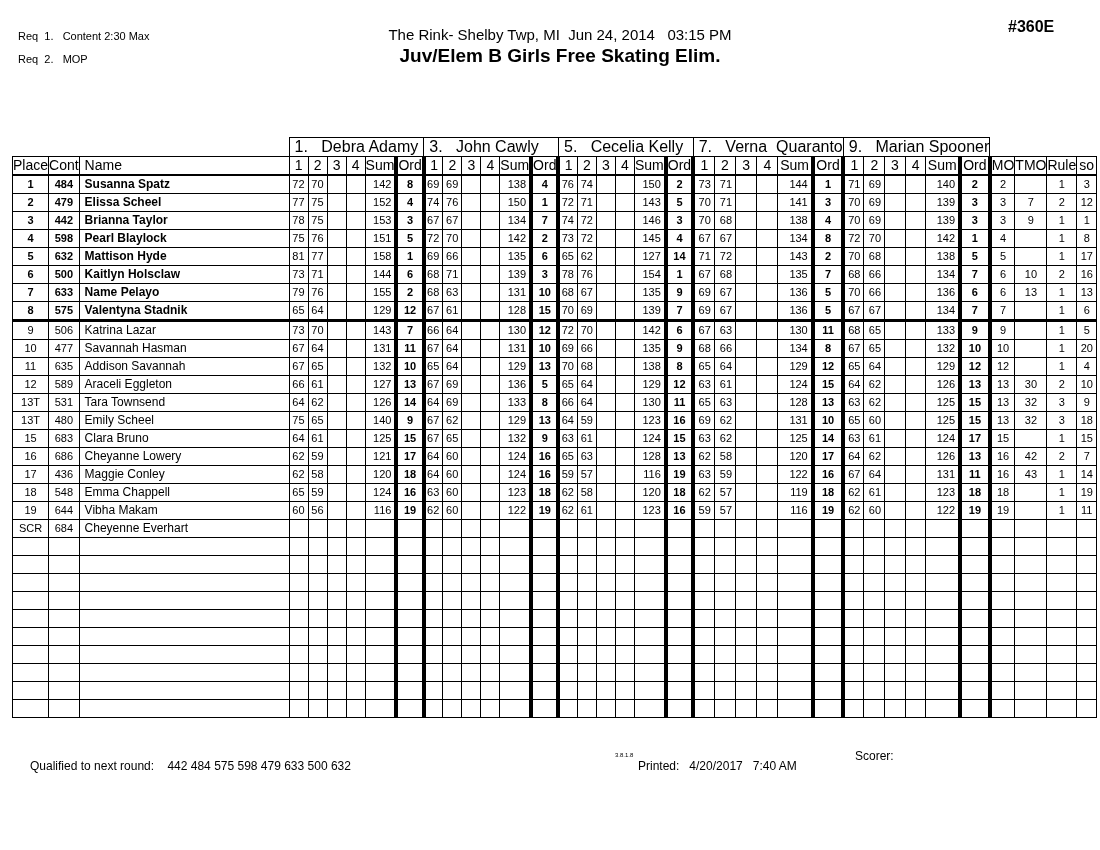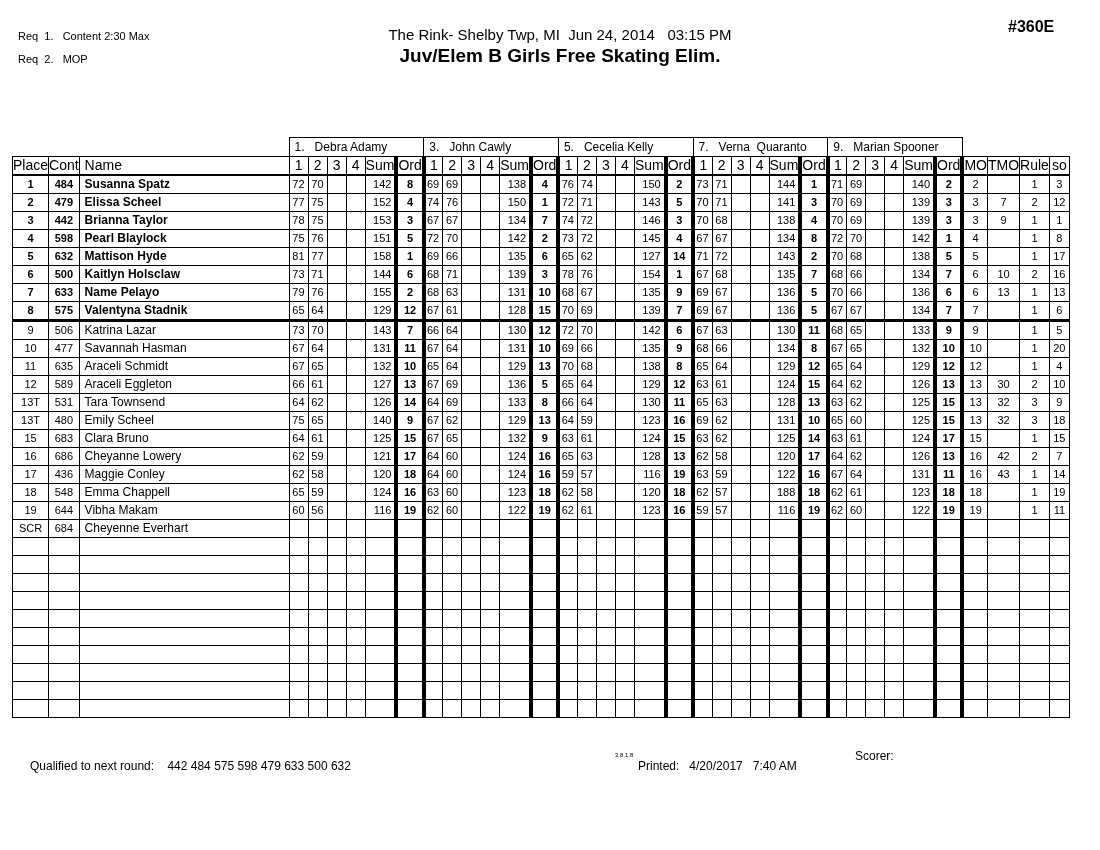--- a/index.html
+++ b/index.html
@@ -18,21 +18,21 @@
   .event-code{position:absolute;left:1008px;top:18px;font-size:16px;font-weight:bold;}
   
   .tbl-wrap{position:absolute;left:12px;top:137px;}
   table{border-collapse:collapse;table-layout:fixed;}
   td,th{
     border:1px solid #000;height:17px;line-height:17px;padding:0;
     font-size:11px;font-weight:normal;overflow:hidden;white-space:nowrap;
   }
   tr.judge-row td,tr.judge-row th{height:18px;line-height:18px;}
   .blank{border:none;background:transparent;}
-  th.jname{text-align:left;padding-left:5px;font-size:12px;white-space:pre;}
+  th.jname{text-align:left;padding-left:5px;font-size:16px;white-space:pre;}
   tr.colhead-row th{border-bottom:2px solid #000;font-size:14px;}
   th.name-h{text-align:left;padding-left:5px;}
   td.place{text-align:center;}
   td.cont{text-align:center;}
   td.name{text-align:left;padding-left:5px;font-size:12px;}
   td.score,td.sum{text-align:right;padding-right:3px;}
   .ordcol{border-left:4px solid #000;border-right:4px solid #000;}
   td.ord{text-align:center;font-weight:bold;}
   td.res{text-align:center;}
   tr.qual td.place,tr.qual td.cont,tr.qual td.name{font-weight:bold;}
@@ -536,21 +536,21 @@
           <td class="sum">132</td>
           <td class="ord ordcol">10</td>
           <td class="res">10</td>
           <td class="res"></td>
           <td class="res">1</td>
           <td class="res">20</td>
         </tr>
         <tr class="">
           <td class="place">11</td>
           <td class="cont">635</td>
-          <td class="name">Araceli Schmidt</td>
+          <td class="name">Addison Savannah</td>
           <td class="score">67</td>
           <td class="score">65</td>
           <td class="score"></td>
           <td class="score"></td>
           <td class="sum">132</td>
           <td class="ord ordcol">10</td>
           <td class="score">65</td>
           <td class="score">64</td>
           <td class="score"></td>
           <td class="score"></td>
@@ -832,21 +832,21 @@
           <td class="score">62</td>
           <td class="score">58</td>
           <td class="score"></td>
           <td class="score"></td>
           <td class="sum">120</td>
           <td class="ord ordcol">18</td>
           <td class="score">62</td>
           <td class="score">57</td>
           <td class="score"></td>
           <td class="score"></td>
-          <td class="sum">188</td>
+          <td class="sum">119</td>
           <td class="ord ordcol">18</td>
           <td class="score">62</td>
           <td class="score">61</td>
           <td class="score"></td>
           <td class="score"></td>
           <td class="sum">123</td>
           <td class="ord ordcol">18</td>
           <td class="res">18</td>
           <td class="res"></td>
           <td class="res">1</td>

